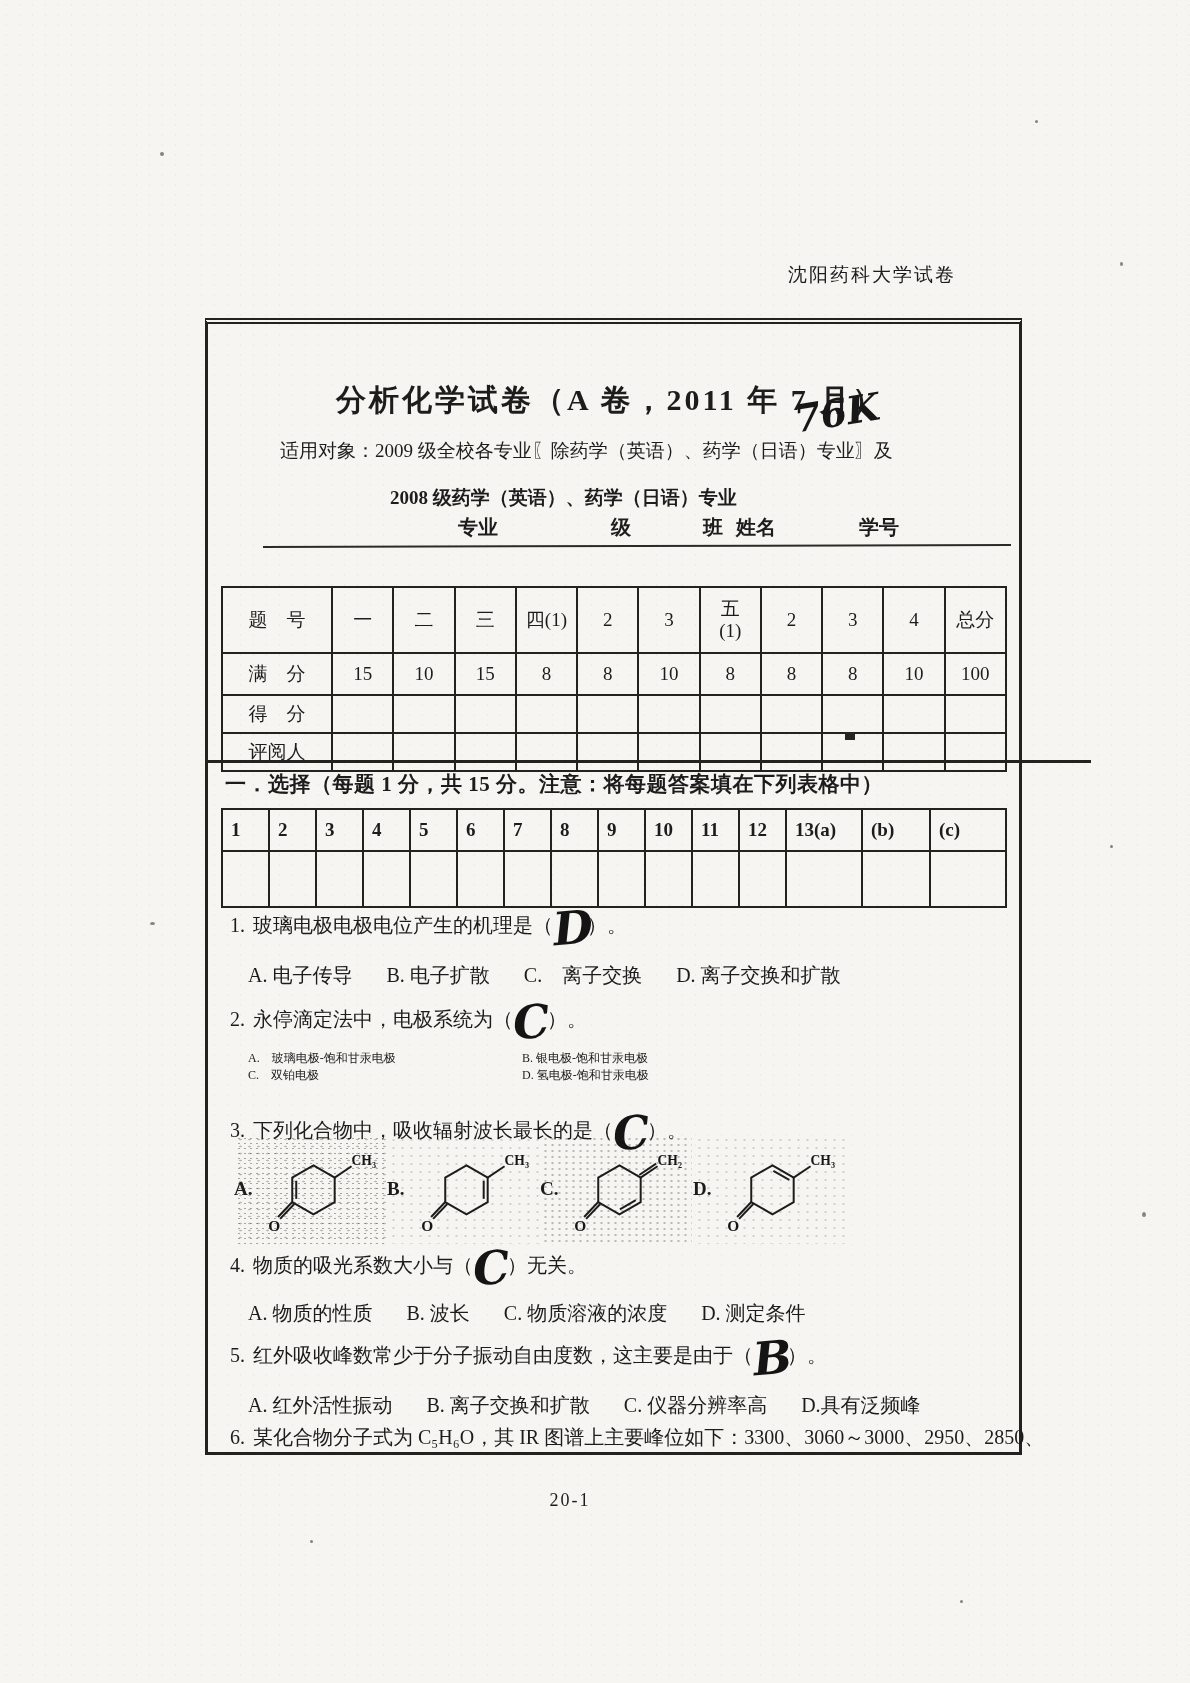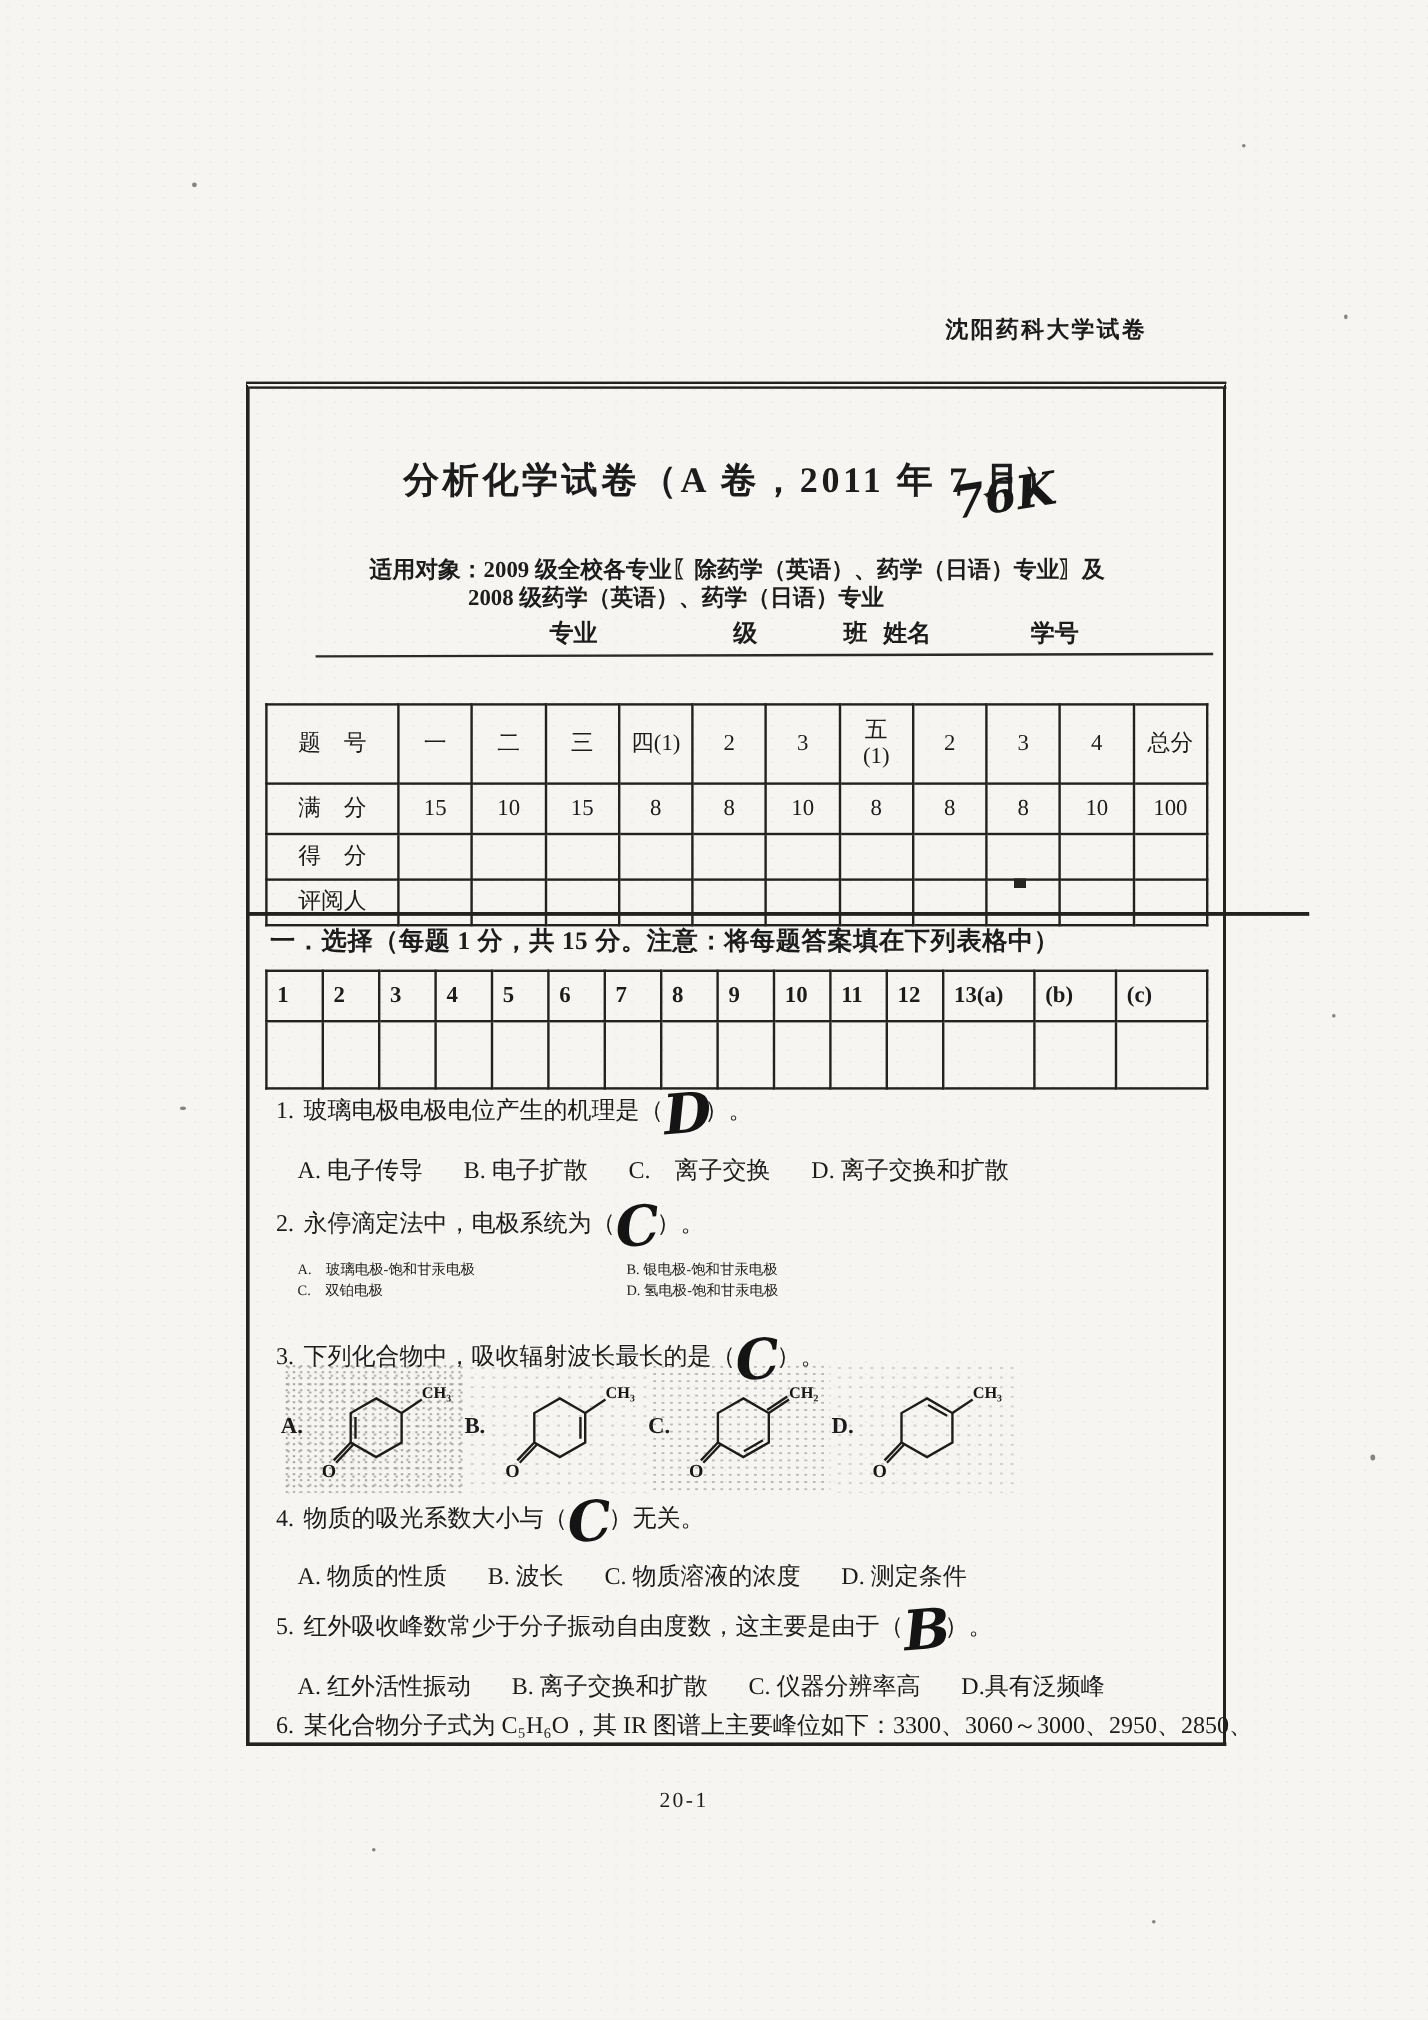--- a/index.html
+++ b/index.html
@@ -12,37 +12,37 @@
     position:relative;
     width:1190px;height:1683px;
     margin:0 auto;
     background:#f6f5f2;
     background-image:radial-gradient(rgba(70,66,60,0.055) 1px, transparent 1.2px);
     background-size:13px 10px;
     overflow:hidden;
   }
   .corner-label{
     position:absolute;top:262px;left:788px;
-    font-size:19px;font-weight:700;letter-spacing:2px;white-space:nowrap;
+    font-size:19px;font-weight:400;letter-spacing:2px;white-space:nowrap;
   }
   .box{
     position:absolute;left:205px;top:318px;width:817px;height:1137px;
     border:3px solid #23221f;border-top:6px double #23221f;
     box-sizing:border-box;
   }
   .title{
     position:absolute;top:56px;left:128px;
     font-size:30px;font-weight:700;letter-spacing:3px;white-space:nowrap;
   }
   .hw-note{
     position:absolute;top:66px;left:586px;
     font-family:"DejaVu Serif",serif;font-style:italic;font-weight:600;
     font-size:38px;transform:rotate(-9deg);white-space:nowrap;color:#171717;
   }
-  .aud1{position:absolute;top:138px;left:72px;font-size:19px;font-weight:700;white-space:nowrap;margin-left:28px;}
+  .aud1{position:absolute;top:114px;left:72px;font-size:19px;font-weight:400;white-space:nowrap;}
   .aud2{position:absolute;top:161px;left:182px;font-size:19px;font-weight:700;white-space:nowrap;}
   .fill-line{position:absolute;top:190px;left:0;width:100%;height:36px;}
   .fill-line .lbl{position:absolute;top:0;font-size:20px;font-weight:700;white-space:nowrap;}
   .fill-underline{position:absolute;top:31px;left:55px;width:748px;border-bottom:2px solid #2a2a28;transform:rotate(-0.15deg);}
   table{border-collapse:collapse;table-layout:fixed;}
   .score-table{
     position:absolute;top:262px;left:13px;width:786px;
     font-size:19px;font-weight:400;text-align:center;
   }
   .score-table td{

